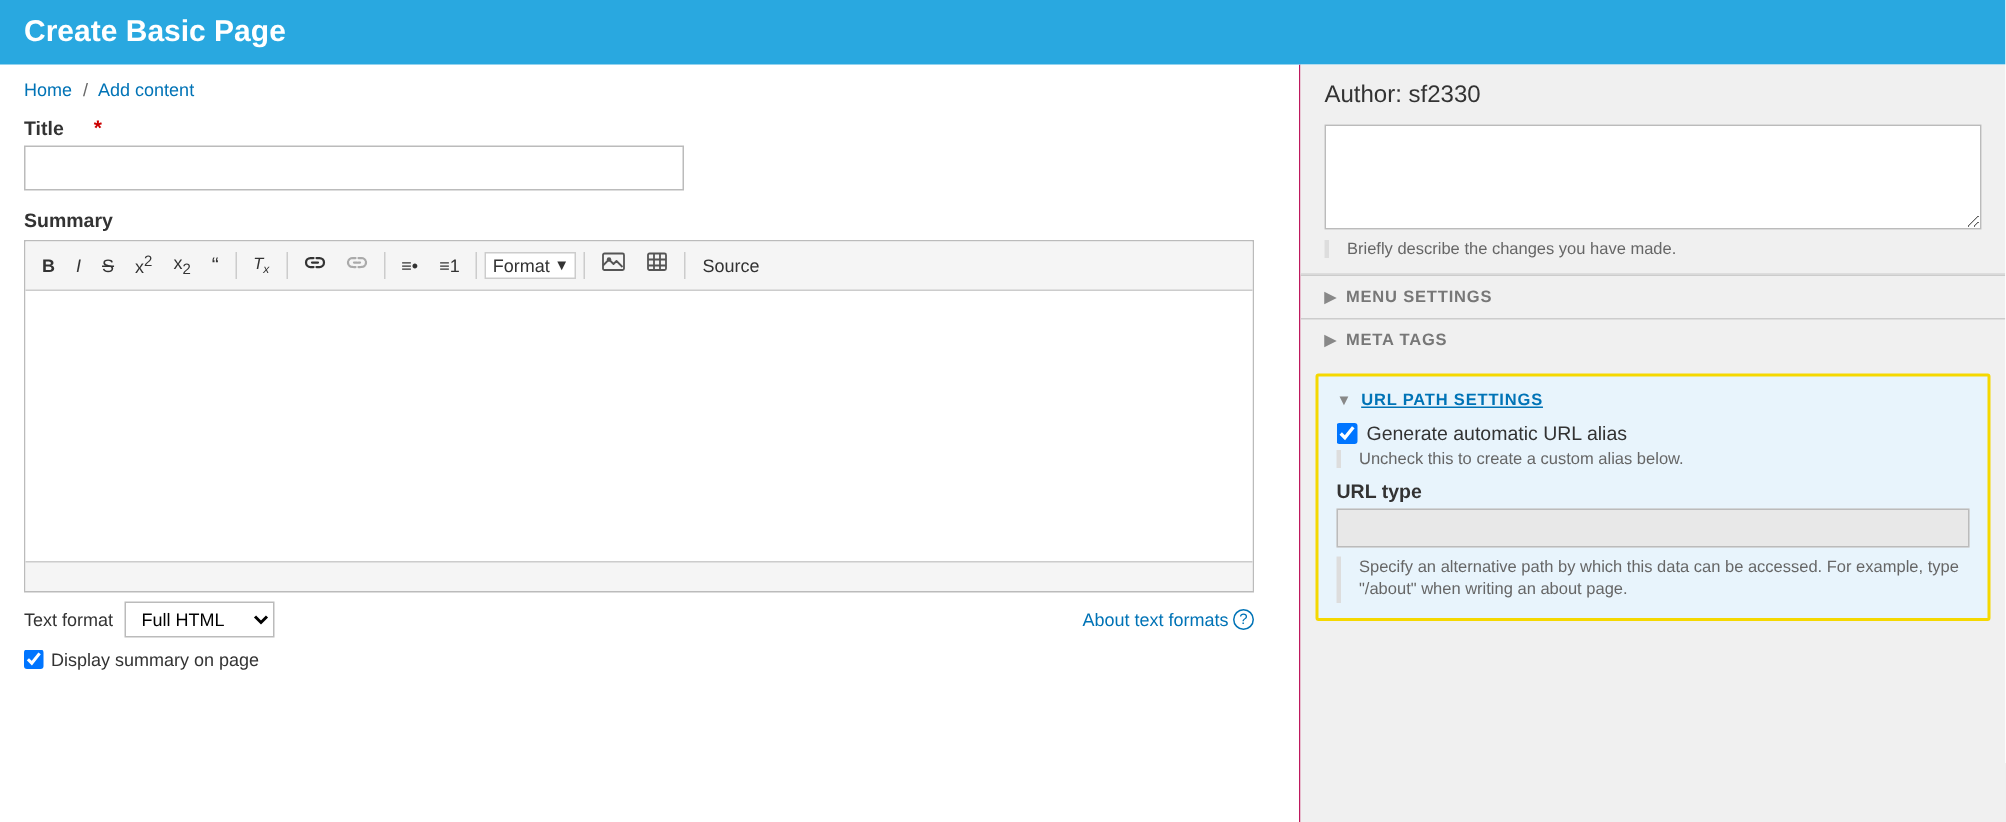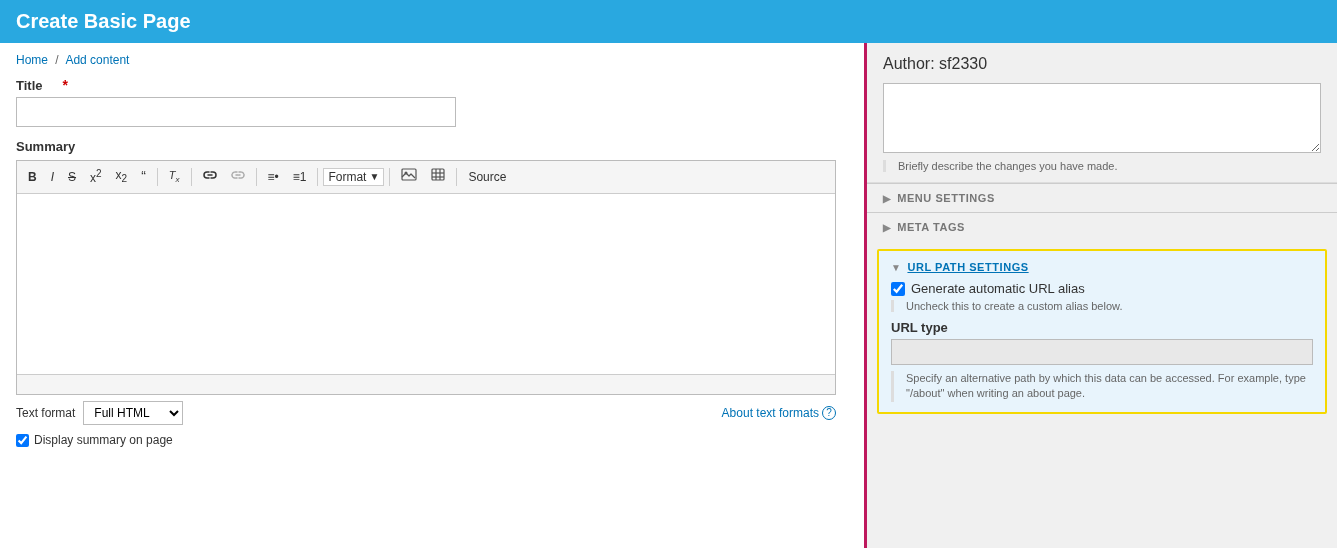--- a/index.html
+++ b/index.html
@@ -19,21 +19,21 @@
       display: flex;
       flex: 1;
       overflow: hidden;
     }
 
     
     .left-pane {
       flex: 1;
       padding: 10px 16px;
       overflow-y: auto;
-      border-right: 3px solid #be185d;
+      border-right: 1px solid #be185d;
     }
 
     
     .breadcrumb {
       font-size: 12px;
       color: #0073b6;
       margin-bottom: 10px;
     }
     .breadcrumb span { color: #666; margin: 0 4px; }
 
@@ -140,21 +140,21 @@
       cursor: pointer;
       display: flex;
       align-items: center;
       gap: 3px;
     }
 
     
     .display-summary {
       margin-top: 8px;
       display: flex;
-      align-items: flex-end;
+      align-items: flex-start;
       gap: 5px;
       font-size: 12px;
     }
 
     
     .right-pane {
       width: 470px;
       background: #f0f0f0;
       overflow-y: auto;
       padding: 0;

